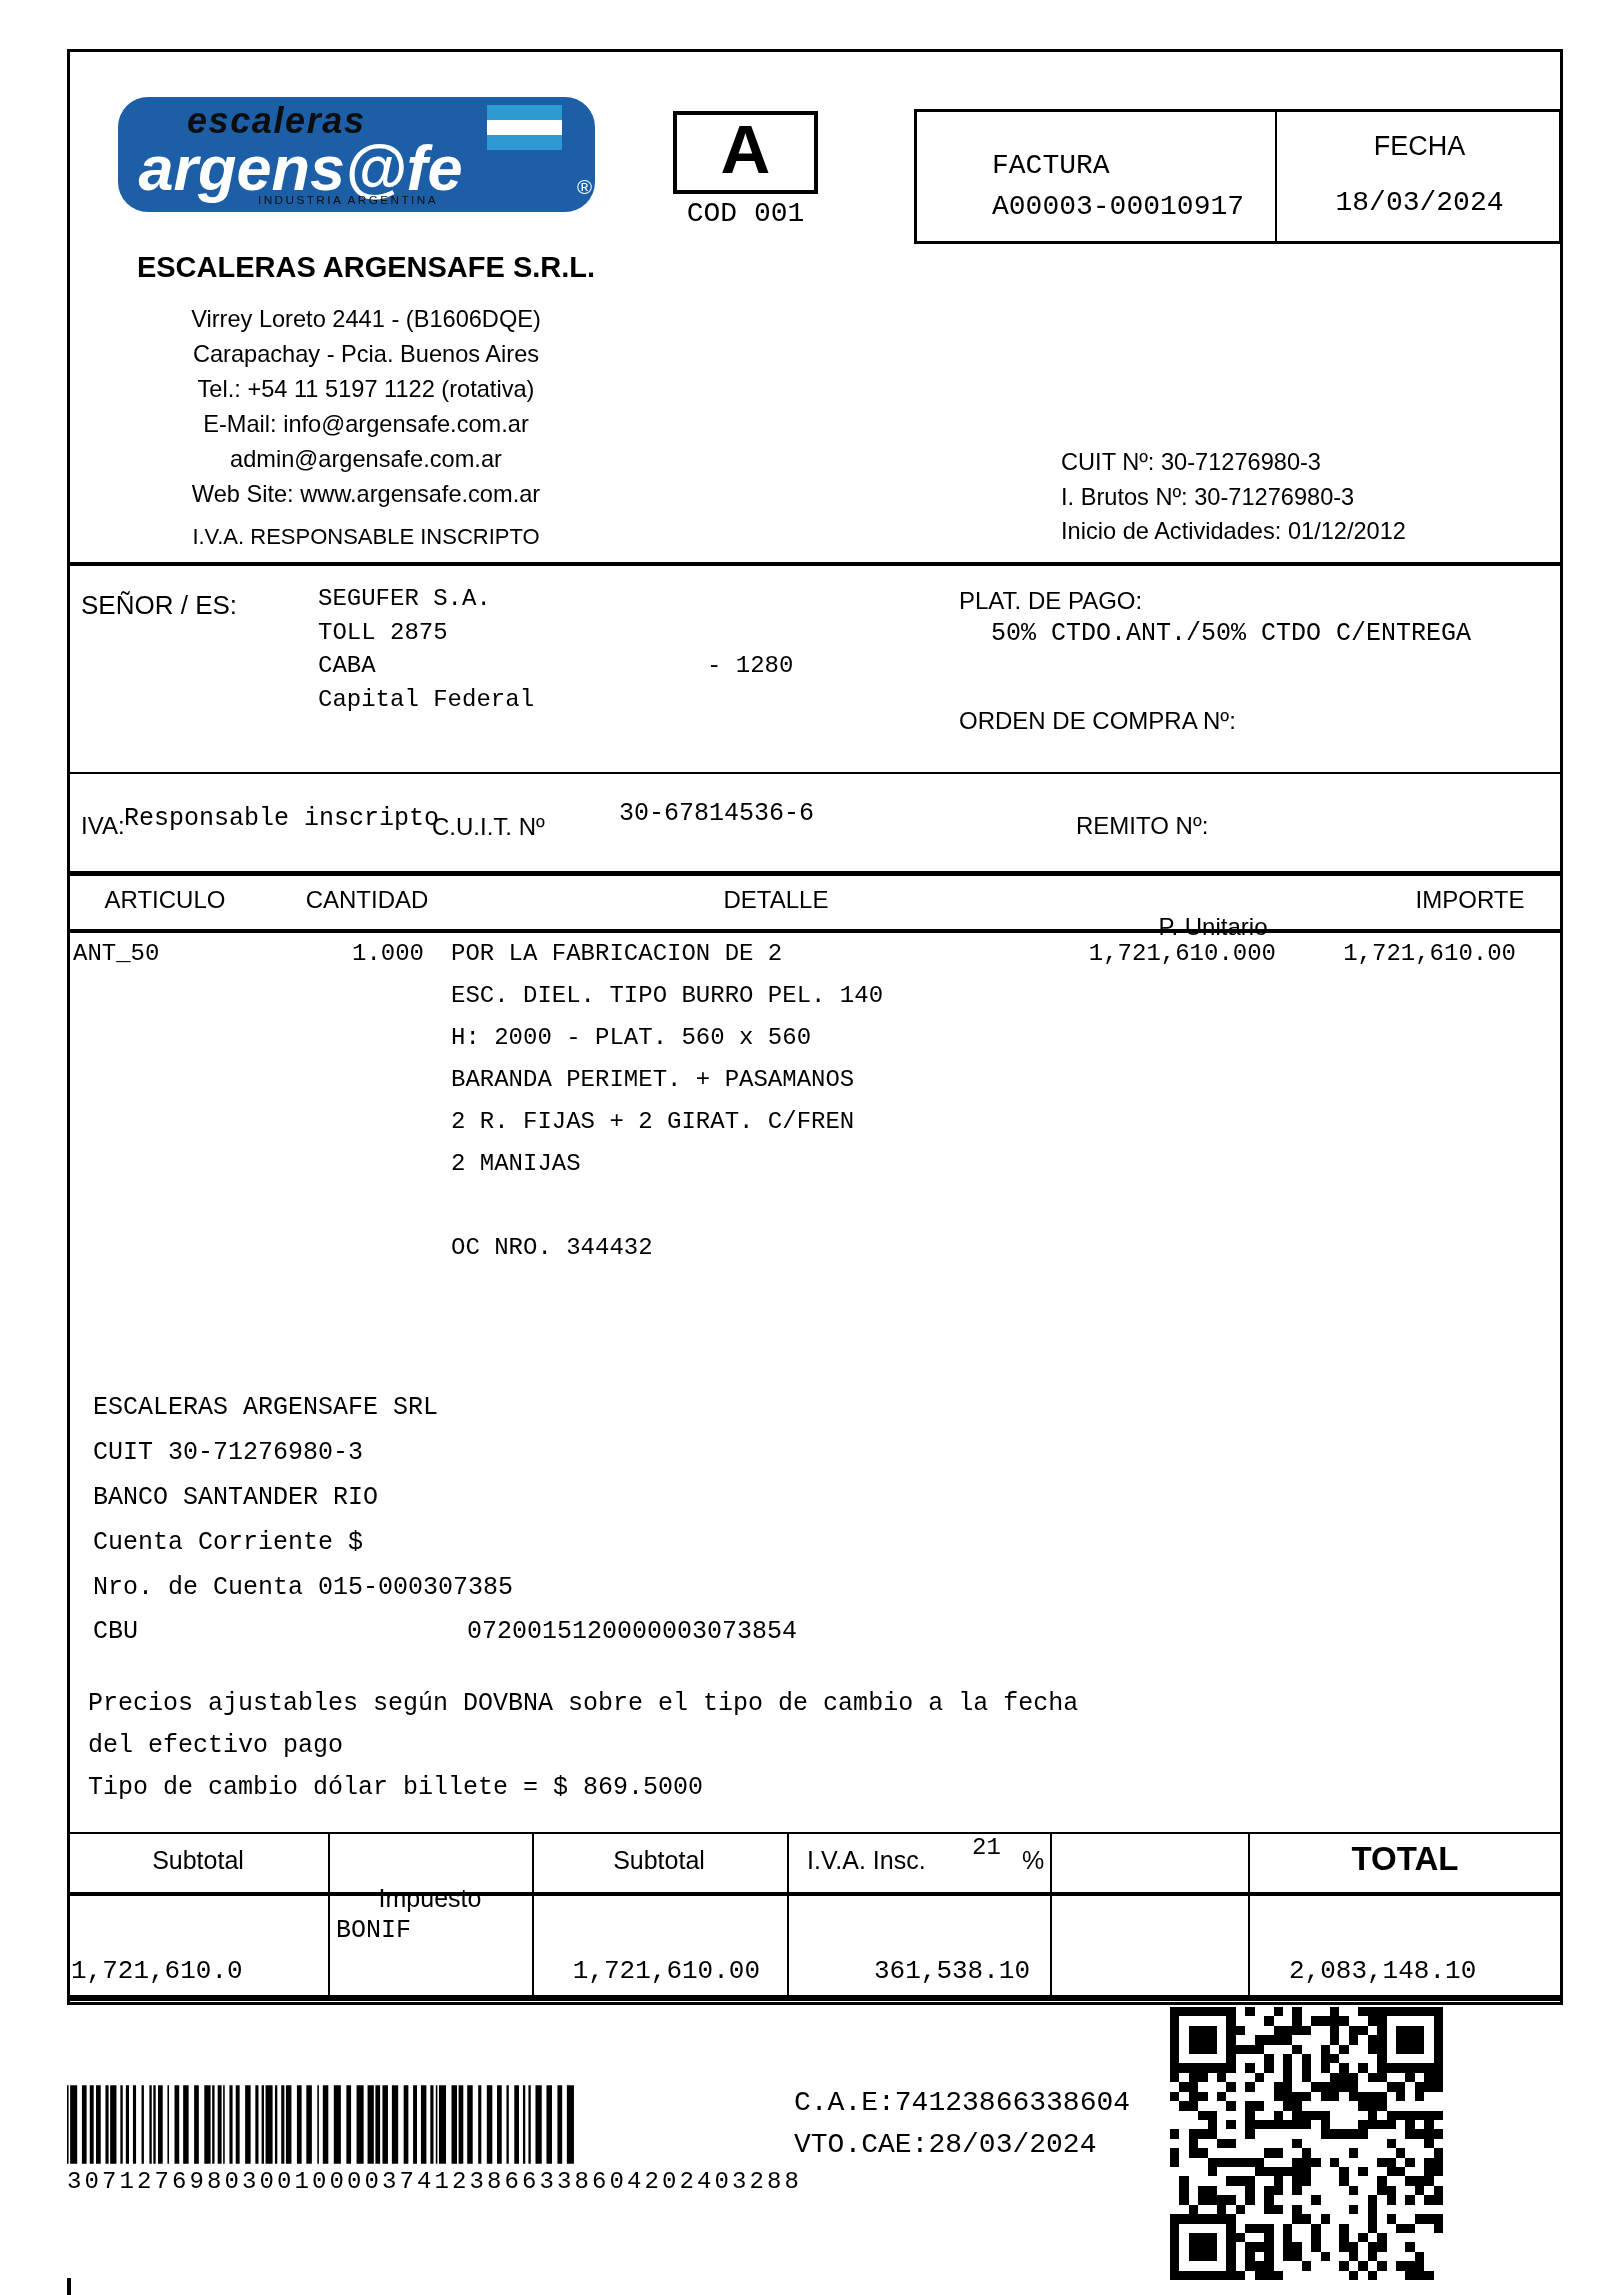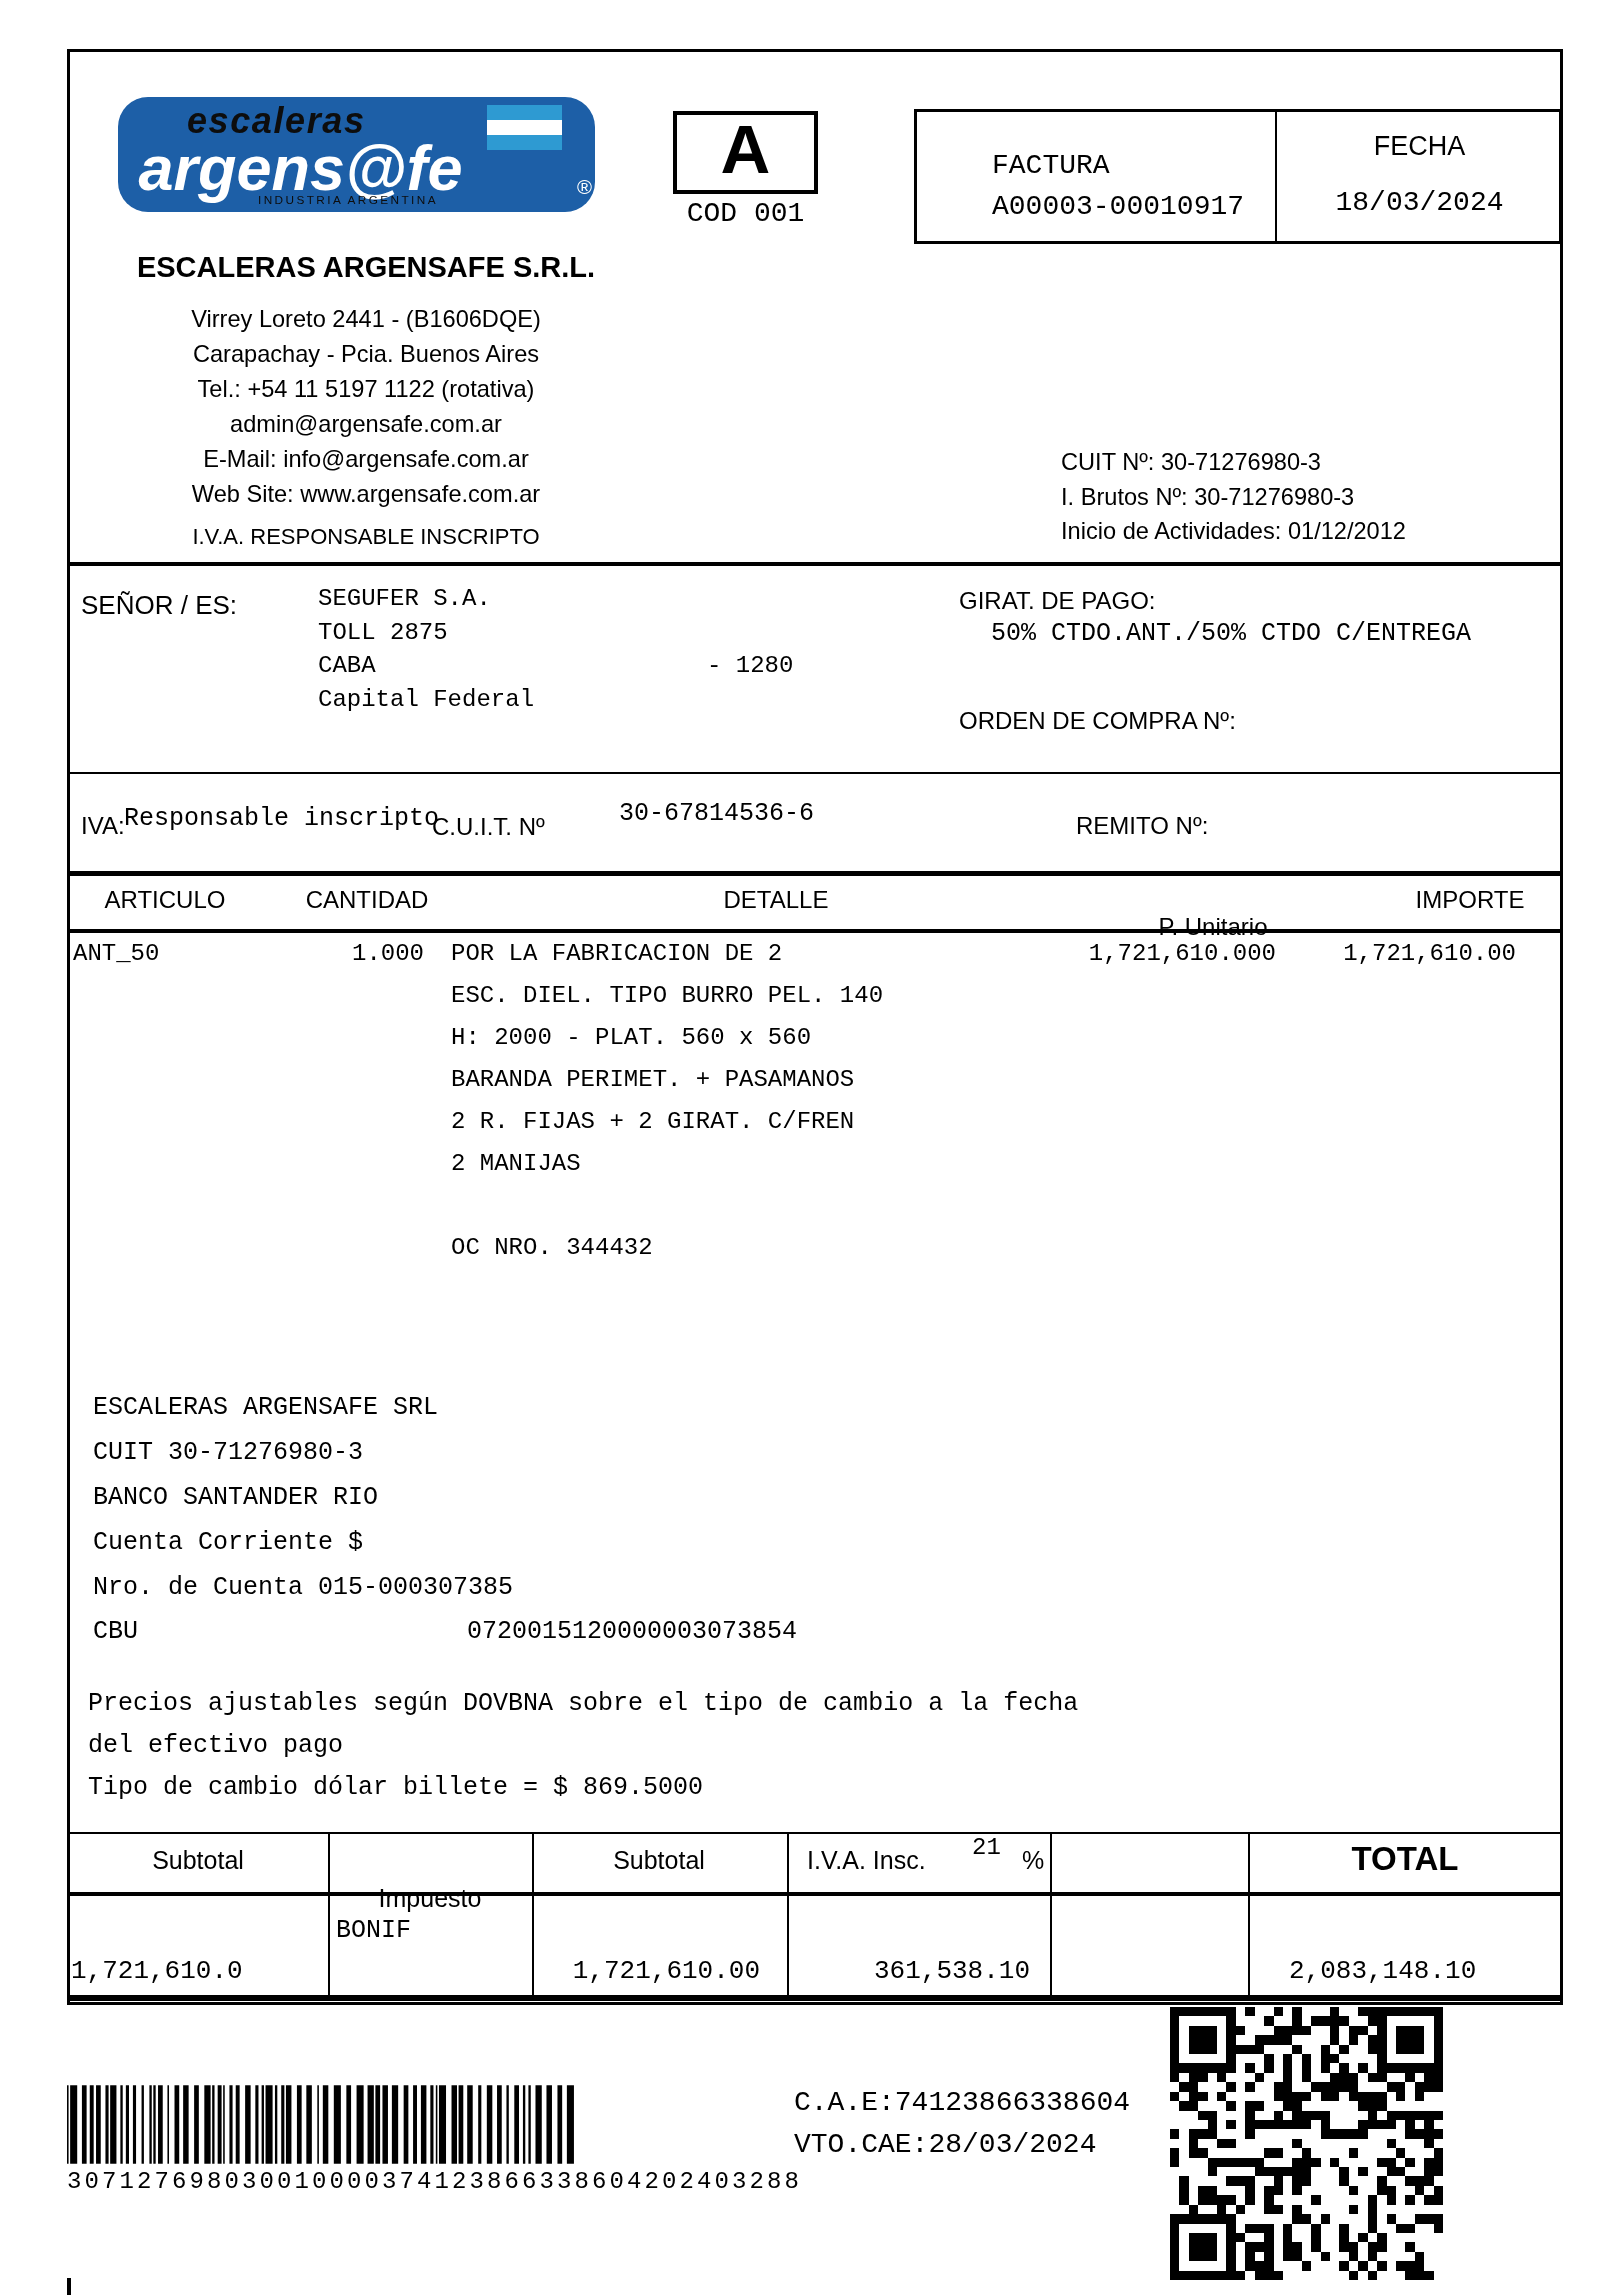--- a/index.html
+++ b/index.html
@@ -59,22 +59,22 @@
     <div class="logo-reg">®</div>
     <div class="logo-sub">INDUSTRIA ARGENTINA</div>
   </div>
 
   <div class="abs" style="left:67px;top:251px;width:598px;text-align:center;font-size:29px;font-weight:bold;">ESCALERAS ARGENSAFE S.R.L.</div>
 
   <div class="addr-block">
       <div>Virrey Loreto 2441 - (B1606DQE)</div>
       <div>Carapachay - Pcia. Buenos Aires</div>
       <div>Tel.: +54 11 5197 1122 (rotativa)</div>
+      <div>E-Mail: info@argensafe.com.ar</div>
       <div>admin@argensafe.com.ar</div>
-      <div>E-Mail: info@argensafe.com.ar</div>
       <div>Web Site: www.argensafe.com.ar</div>
     </div>
 
   <div class="abs" style="left:67px;top:524px;width:598px;text-align:center;font-size:22px;">I.V.A. RESPONSABLE INSCRIPTO</div>
 
   <div class="a-box">A</div>
   <div class="abs mono" style="left:673px;top:198px;width:145px;text-align:center;font-size:28px;">COD 001</div>
 
   <div class="fact-box">
     <div class="fact-div"></div>
@@ -90,21 +90,21 @@
 
   <div class="hline" style="left:67px;top:562px;width:1496px;height:3.9px;"></div>
 
   <div class="abs" style="left:81px;top:590px;font-size:26px;">SEÑOR / ES:</div>
   <div class="abs mono" style="left:318px;top:585px;font-size:24px;">SEGUFER S.A.</div>
   <div class="abs mono" style="left:318px;top:619px;font-size:24px;">TOLL 2875</div>
   <div class="abs mono" style="left:318px;top:652px;font-size:24px;">CABA</div>
   <div class="abs mono" style="left:707px;top:652px;font-size:24px;">- 1280</div>
   <div class="abs mono" style="left:318px;top:686px;font-size:24px;">Capital Federal</div>
 
-  <div class="abs" style="left:959px;top:587px;font-size:24px;">GIRAT. DE PAGO:</div>
+  <div class="abs" style="left:959px;top:587px;font-size:24px;">PLAT. DE PAGO:</div>
   <div class="abs mono" style="left:991px;top:619px;font-size:25px;">50% CTDO.ANT./50% CTDO C/ENTREGA</div>
   <div class="abs" style="left:959px;top:707px;font-size:24px;">ORDEN DE COMPRA Nº:</div>
 
   <div class="hline" style="left:67px;top:772px;width:1496px;height:1.6px;"></div>
 
   <div class="abs" style="left:81px;top:812px;font-size:24px;">IVA:</div>
   <div class="abs mono" style="left:124px;top:804px;font-size:25px;">Responsable inscripto</div>
   <div class="abs" style="left:432px;top:813px;font-size:24px;">C.U.I.T. Nº</div>
   <div class="abs mono" style="left:619px;top:799px;font-size:25px;">30-67814536-6</div>
   <div class="abs" style="left:1076px;top:812px;font-size:24px;">REMITO Nº:</div>

